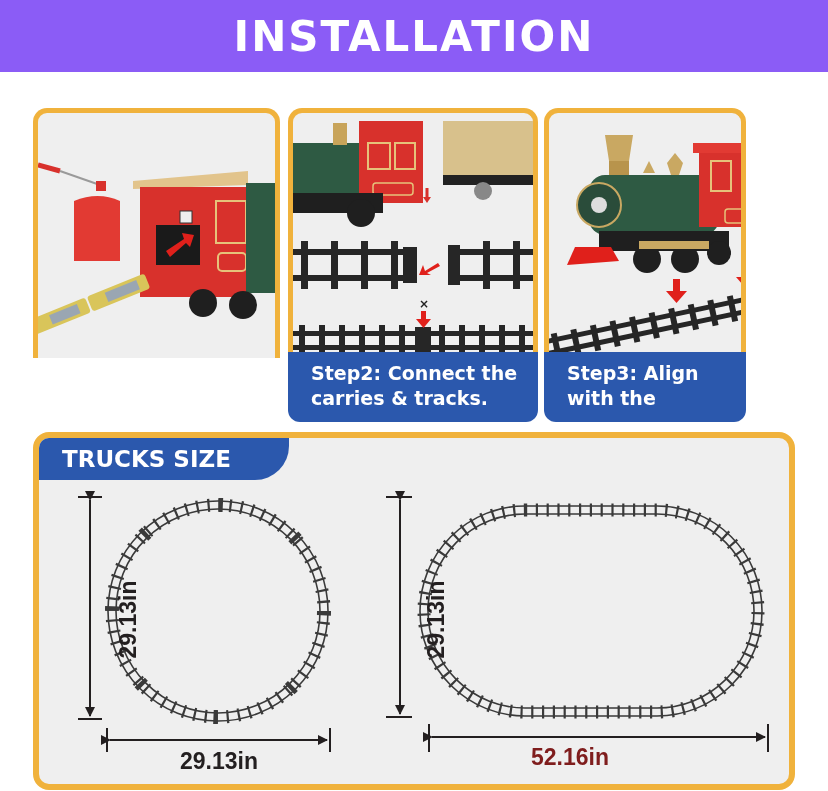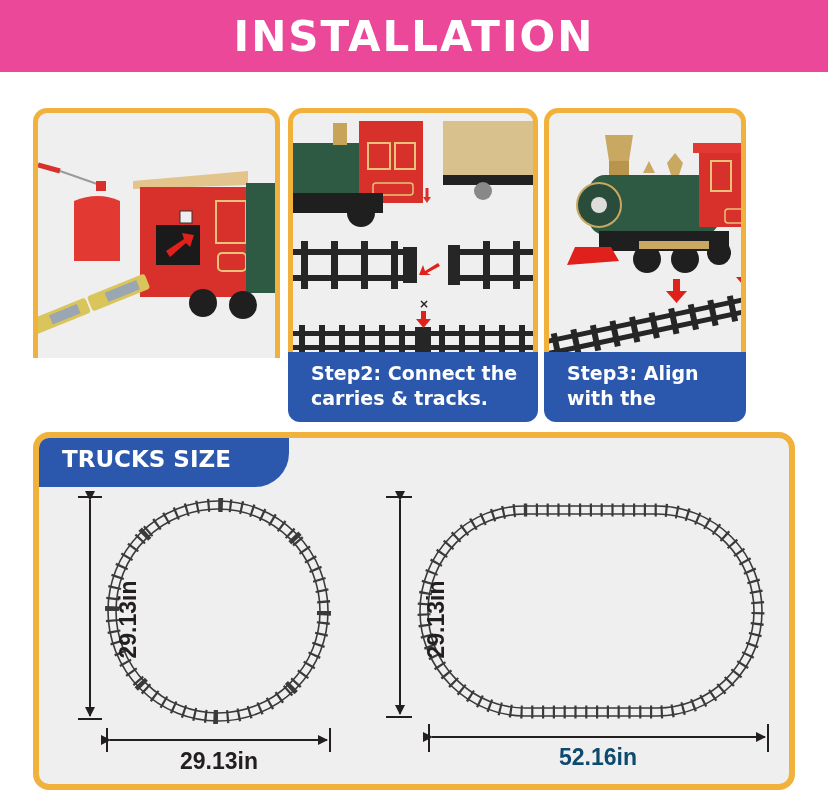--- a/index.html
+++ b/index.html
@@ -1,26 +1,26 @@
 <!DOCTYPE html>
 <html><head>
 <meta charset="utf-8">
 <style>
   html, body { margin:0; padding:0; }
   body { width:828px; height:791px; background:#ffffff; position:relative; overflow:hidden; font-family:"DejaVu Sans", sans-serif; }
-  .banner { position:absolute; left:0; top:0; width:828px; height:72px; background:#ec4899; display:flex; align-items:center; justify-content:center; }
+  .banner { position:absolute; left:0; top:0; width:828px; height:72px; background:#8b5cf6; display:flex; align-items:center; justify-content:center; }
   .banner h1 { margin:0; color:#fff; font-size:42px; font-weight:bold; letter-spacing:2px; font-family:"DejaVu Sans", sans-serif; }
 
   .step { position:absolute; top:108px; height:314px; }
   .step .frame { position:absolute; left:0; top:0; right:0; height:250px; border:5px solid #f0b23c; border-bottom:none; border-radius:14px 14px 0 0; background:#efefef; box-sizing:border-box; overflow:hidden; }
   .step .caption { position:absolute; left:0; right:0; top:244px; height:70px; background:#2b58ad; border-radius:0 0 12px 12px; color:#fff; font-weight:bold; font-size:19px; line-height:25px; padding:9px 0 0 23px; box-sizing:border-box; }
   .step svg { position:absolute; left:0; top:0; }
 
   .trucks { position:absolute; left:33px; top:432px; width:762px; height:358px; border:6px solid #f0b23c; border-radius:16px; background:#efefef; box-sizing:border-box; overflow:hidden; }
-  .trucks .tab { position:absolute; left:-6px; top:-6px; width:256px; height:55px; background:#2b58ad; border-radius:16px 0 34px 0; color:#fff; font-weight:bold; font-size:23px; line-height:55px; padding-left:29px; box-sizing:border-box; }
+  .trucks .tab { position:absolute; left:-6px; top:-6px; width:256px; height:48px; background:#2b58ad; border-radius:16px 0 34px 0; color:#fff; font-weight:bold; font-size:23px; line-height:55px; padding-left:29px; box-sizing:border-box; }
   .trucks svg { position:absolute; left:-6px; top:-6px; }
 </style>
 </head>
 <body>
 
 <header class="banner">
   <h1>INSTALLATION</h1>
 </header>
 
 <section class="step" style="left:33px; width:247px;">
@@ -209,14 +209,14 @@
     <line x1="429" y1="724" x2="429" y2="752" stroke="#231f20" stroke-width="2"></line>
     <line x1="768" y1="724" x2="768" y2="752" stroke="#231f20" stroke-width="2"></line>
     <line x1="432" y1="737" x2="765" y2="737" stroke="#231f20" stroke-width="2" marker-start="url(#ah)" marker-end="url(#ah)"></line>
   </svg>
 
   <div class="tab">TRUCKS SIZE</div>
 
   <div style="position:absolute; left:-6px; top:168px; width:110px; text-align:center; transform:translate(40px,-0px) rotate(-90deg); transform-origin:center; font-family:'Liberation Sans',sans-serif; font-weight:bold; font-size:23px; color:#231f20;">29.13in</div>
   <div style="position:absolute; left:125px; top:310px; width:110px; text-align:center; font-family:'Liberation Sans',sans-serif; font-weight:bold; font-size:23px; color:#231f20;">29.13in</div>
   <div style="position:absolute; left:-6px; top:168px; width:110px; text-align:center; transform:translate(348px,0px) rotate(-90deg); transform-origin:center; font-family:'Liberation Sans',sans-serif; font-weight:bold; font-size:23px; color:#231f20;">29.13in</div>
-  <div style="position:absolute; left:504px; top:306px; width:110px; text-align:center; font-family:'Liberation Sans',sans-serif; font-weight:bold; font-size:23px; color:#0c4a6e;">52.16in</div>
+  <div style="position:absolute; left:476px; top:306px; width:110px; text-align:center; font-family:'Liberation Sans',sans-serif; font-weight:bold; font-size:23px; color:#7f1d1d;">52.16in</div>
 </section>
 
 </body></html>

